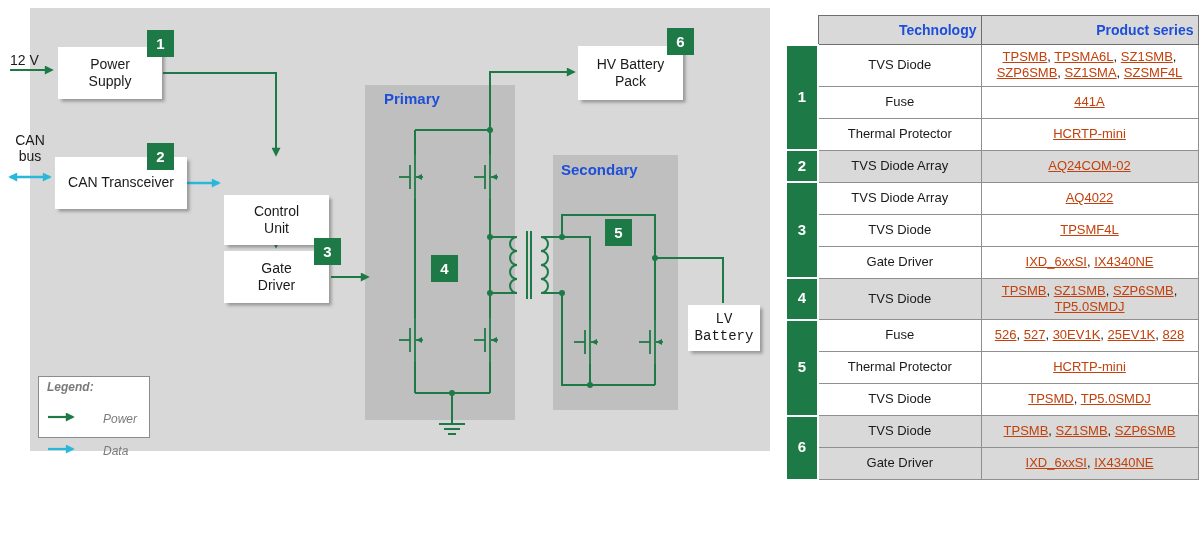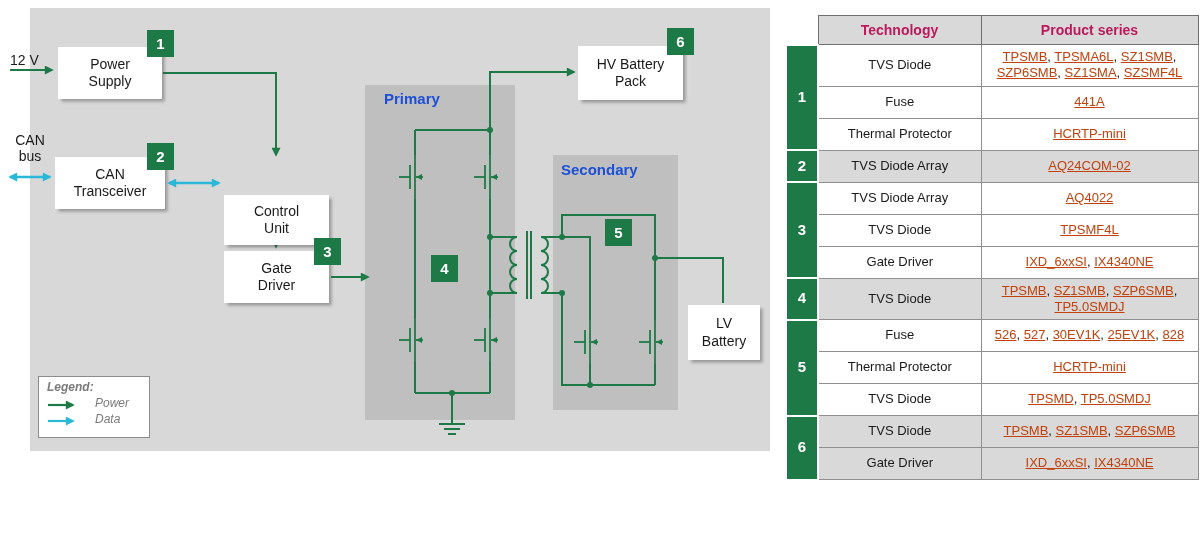--- a/index.html
+++ b/index.html
@@ -20,33 +20,33 @@
   .marker {
     position:absolute; z-index:4; width:27px; height:27px; background:#1d7a46; color:#ffffff;
     font-weight:bold; font-size:15px; display:flex; align-items:center; justify-content:center;
   }
   .dlabel { position:absolute; z-index:3; font-size:14px; }
   .section-label { position:absolute; z-index:3; font-size:15px; font-weight:bold; color:#1d4ed8; }
   .legend {
     position:absolute; left:38px; top:376px; width:112px; height:62px; background:#ffffff;
     border:1px solid #8c8c8c; z-index:3; padding:3px 8px; color:#7a7a7a; font-style:italic; font-size:12px;
   }
-  .legend-row { display:flex; align-items:flex-end; gap:14px; margin-top:2px; }
+  .legend-row { display:flex; align-items:flex-start; gap:22px; margin-top:18px; }
   .legend-row svg { flex:0 0 auto; }
 
   table.ptable {
     position:absolute; left:785px; top:15px; z-index:3; border-collapse:collapse;
     table-layout:fixed; font-size:13px;
   }
   .ptable col.c-num  { width:32px; }
   .ptable col.c-tech { width:163px; }
   .ptable col.c-prod { width:217px; }
   .ptable th {
-    background:#d9d9d9; font-weight:bold; font-size:14px; color:#be185d;
-    border:1px solid #6f6f6f; padding:6px 4px; text-align:center;
+    background:#d9d9d9; font-weight:bold; font-size:14px; color:#1d4ed8;
+    border:1px solid #6f6f6f; padding:6px 4px; text-align:right;
   }
   .ptable th.corner { background:#ffffff; border:none; }
   .ptable td {
     border:1px solid #8f8f8f; padding:4px 6px; text-align:center;
     background:#ffffff; height:32px; line-height:1.25; vertical-align:middle;
   }
   .ptable td.num {
     background:#1d7a46; color:#ffffff; font-weight:bold; font-size:15px;
     border:2px solid #ffffff; width:32px;
   }
@@ -141,25 +141,25 @@
     <use href="#mosfet" x="582" y="320"></use>
     <use href="#mosfet" x="647" y="320"></use>
   </svg>
 
   <div class="dlabel" style="left:10px; top:52px;">12 V</div>
   <div class="dlabel" style="left:6px; top:132px; width:48px; text-align:center;">CAN bus</div>
   <div class="section-label" style="left:384px; top:90px;">Primary</div>
   <div class="section-label" style="left:561px; top:161px;">Secondary</div>
 
   <div class="wbox" style="left:58px;  top:47px;  width:104px; height:52px; padding:8px 18px;">Power Supply</div>
-  <div class="wbox" style="left:55px;  top:157px; width:110px; height:52px; padding:0 8px;">CAN Transceiver</div>
+  <div class="wbox" style="left:55px;  top:157px; width:132px; height:52px; padding:0 8px;">CAN Transceiver</div>
   <div class="wbox" style="left:224px; top:159px; width:105px; height:50px; padding:0 20px;margin-top:36px;">Control Unit</div>
   <div class="wbox" style="left:224px; top:251px; width:105px; height:52px; padding:0 20px;">Gate Driver</div>
   <div class="wbox" style="left:578px; top:46px;  width:105px; height:54px; padding:0 6px;">HV Battery Pack</div>
-  <div class="wbox" style="left:688px; top:305px; width:72px;  height:55px; padding:0 6px;">LV Battery</div>
+  <div class="wbox" style="left:688px; top:305px; width:72px;  height:46px; padding:0 6px;font-family:Liberation Mono, monospace;">LV Battery</div>
 
   <div class="marker" style="left:147px; top:30px;">1</div>
   <div class="marker" style="left:147px; top:143px;">2</div>
   <div class="marker" style="left:314px; top:238px;">3</div>
   <div class="marker" style="left:431px; top:255px;">4</div>
   <div class="marker" style="left:605px; top:219px;">5</div>
   <div class="marker" style="left:667px; top:28px;">6</div>
 
   <div class="legend">
     <div style="font-weight:bold;">Legend:</div>

